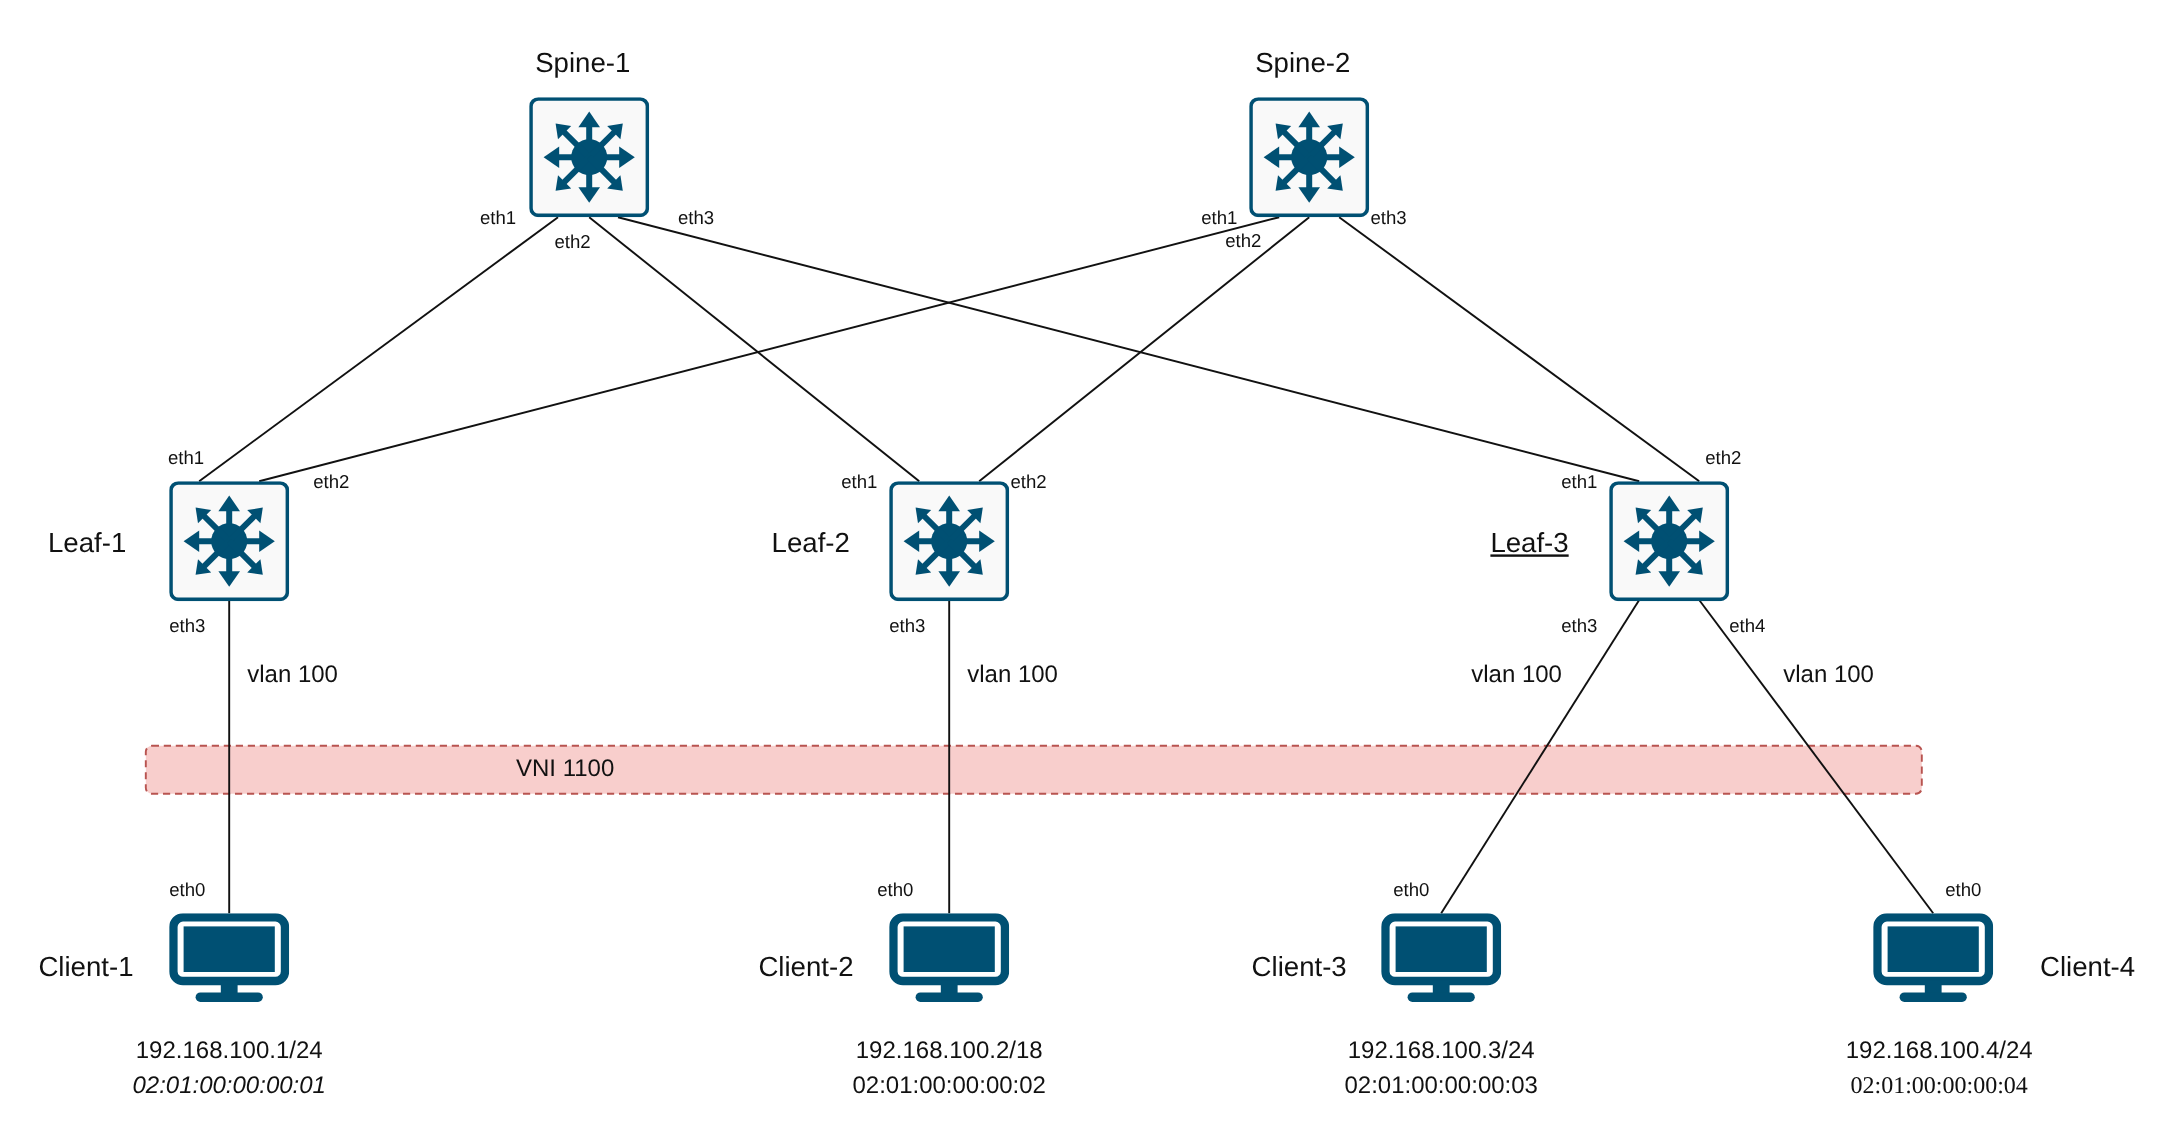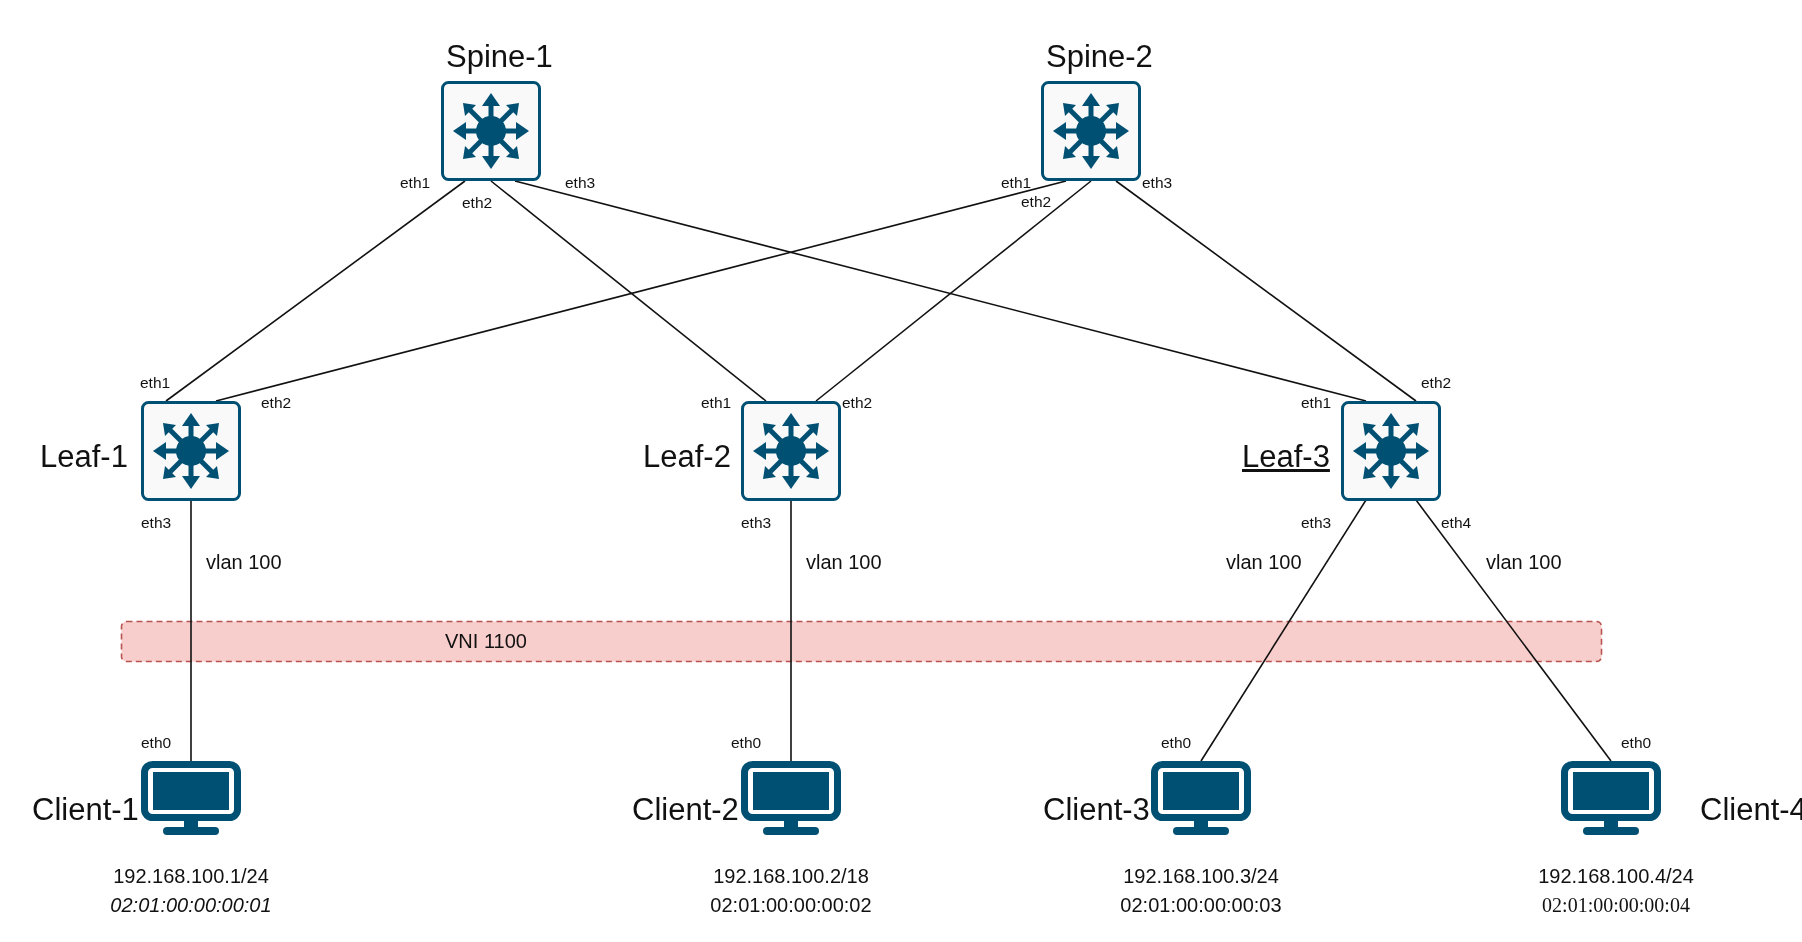--- a/index.html
+++ b/index.html
@@ -1,23 +1,23 @@
 <!DOCTYPE html>
 <html><head>
 <meta charset="utf-8">
 <style>
   html, body { margin: 0; padding: 0; background: #ffffff; }
   body { width: 1802px; height: 942px; position: relative; overflow: hidden; font-family: "Liberation Sans", sans-serif; color: #111; }
   #stage { position: absolute; left: 0; top: 0; width: 1802px; height: 942px; }
   .lbl { position: absolute; white-space: nowrap; line-height: 1; font-family: "Liberation Sans", sans-serif; color: #111; }
   .port { font-size: 15.5px; }
   .vlan { font-size: 20px; }
-  .node-name { font-size: 31px; }
+  .node-name { font-size: 23px; }
   .addr { font-size: 20px; text-align: center; }
-  .vni-label { font-size: 20px; margin-left: 15px; }
+  .vni-label { font-size: 20px; }
 </style>
 </head>
 <body>
 
 <div id="stage">
   <svg id="canvas" width="1802" height="942" viewBox="0 0 1802 942" xmlns="http://www.w3.org/2000/svg" style="position:absolute;left:0;top:0;">
     <defs>
       <symbol id="switch-sym" viewBox="0 0 100 100">
         <rect x="1.5" y="1.5" width="97" height="97" rx="6" ry="6" fill="#F9F9F9" stroke="#005073" stroke-width="3"></rect>
         <g fill="#005073" stroke="#005073">

